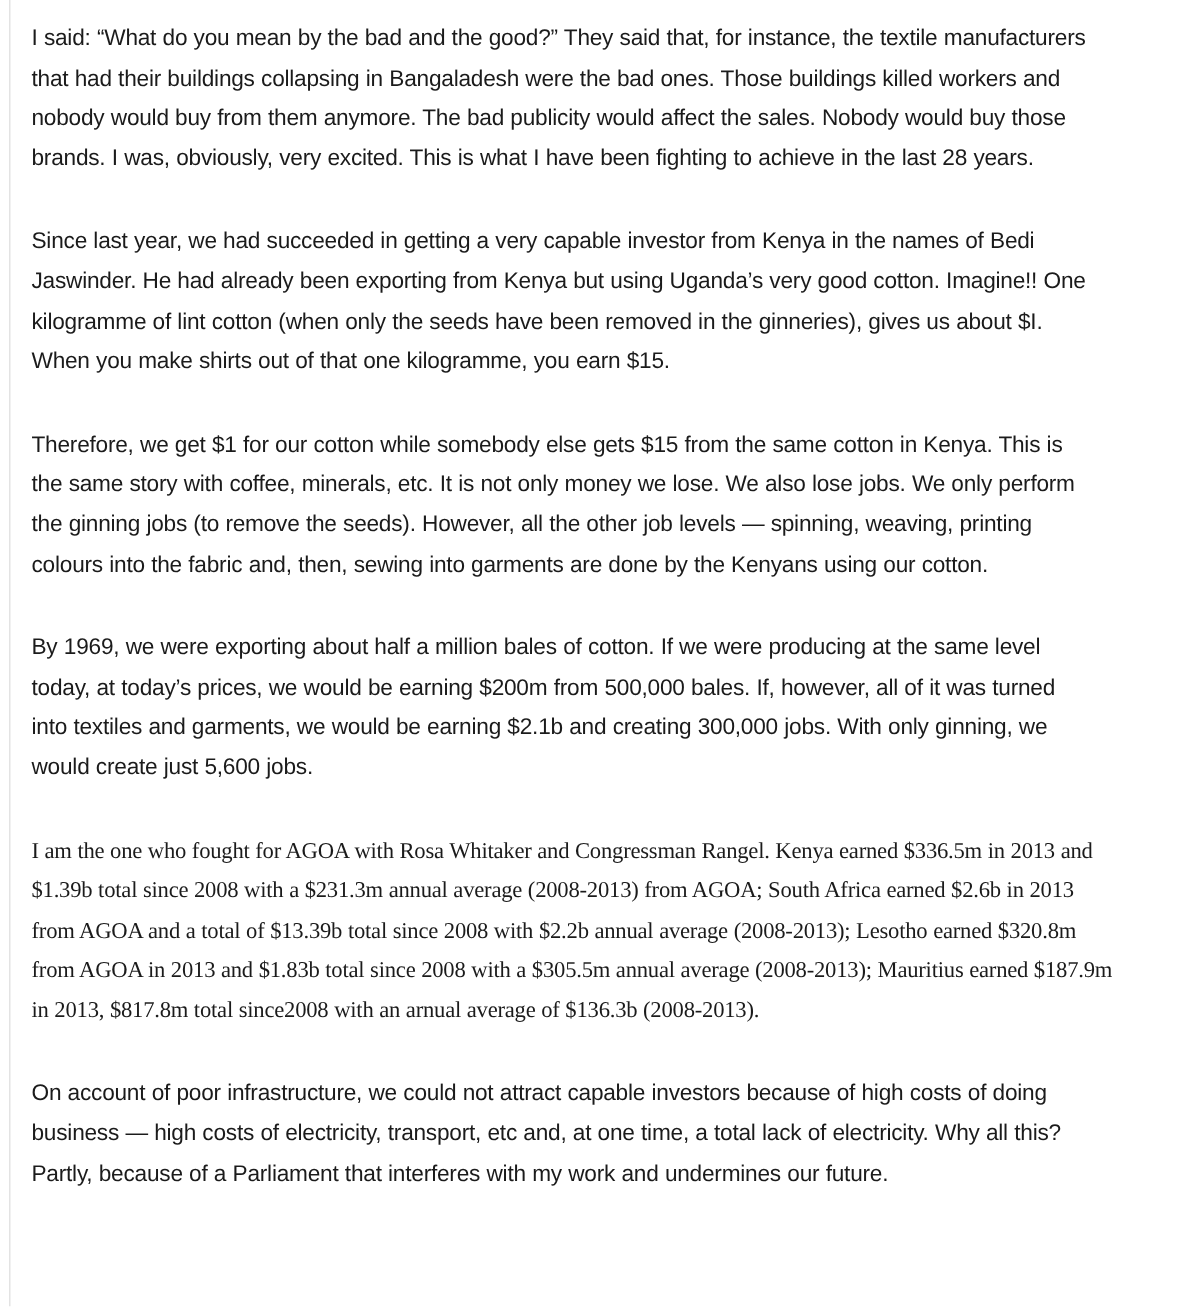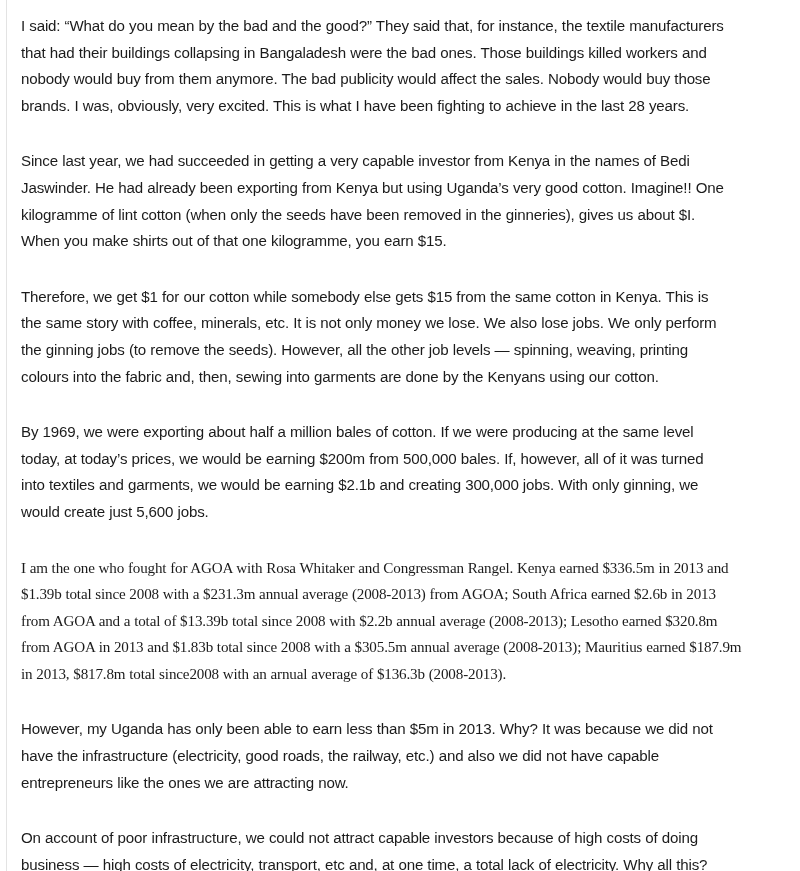--- a/index.html
+++ b/index.html
@@ -67,15 +67,14 @@
 
 <div class="left-gutter"></div>
 <div class="left-rule"></div>
 
 <div class="article">
   <p class="para">I said: “What do you mean by the bad and the good?” They said that, for instance, the textile manufacturers that had their buildings collapsing in Bangaladesh were the bad ones. Those buildings killed workers and nobody would buy from them anymore. The bad publicity would affect the sales. Nobody would buy those brands. I was, obviously, very excited. This is what I have been fighting to achieve in the last 28 years.</p>
   <p class="para">Since last year, we had succeeded in getting a very capable investor from Kenya in the names of Bedi Jaswinder. He had already been exporting from Kenya but using Uganda’s very good cotton. Imagine!! One kilogramme of lint cotton (when only the seeds have been removed in the ginneries), gives us about $I. When you make shirts out of that one kilogramme, you earn $15.</p>
   <p class="para">Therefore, we get $1 for our cotton while somebody else gets $15 from the same cotton in Kenya. This is the same story with coffee, minerals, etc. It is not only money we lose. We also lose jobs. We only perform the ginning jobs (to remove the seeds). However, all the other job levels — spinning, weaving, printing colours into the fabric and, then, sewing into garments are done by the Kenyans using our cotton.</p>
   <p class="para">By 1969, we were exporting about half a million bales of cotton. If we were producing at the same level today, at today’s prices, we would be earning $200m from 500,000 bales. If, however, all of it was turned into textiles and garments, we would be earning $2.1b and creating 300,000 jobs. With only ginning, we would create just 5,600 jobs.</p>
   <p class="para wide">I am the one who fought for AGOA with Rosa Whitaker and Congressman Rangel. Kenya earned $336.5m in 2013 and $1.39b total since 2008 with a $231.3m annual average (2008-2013) from AGOA; South Africa earned $2.6b in 2013 from AGOA and a total of $13.39b total since 2008 with $2.2b annual average (2008-2013); Lesotho earned $320.8m from AGOA in 2013 and $1.83b total since 2008 with a $305.5m annual average (2008-2013); Mauritius earned $187.9m in 2013, $817.8m total since2008 with an arnual average of $136.3b (2008-2013).</p>
-  <p class="para">However, my Uganda has only been able to earn less than $5m in 2013. Why? It was because we did not have the infrastructure (electricity, good roads, the railway, etc.) and also we did not have capable entrepreneurs like the ones we are attracting now.</p>
   <p class="para">On account of poor infrastructure, we could not attract capable investors because of high costs of doing business — high costs of electricity, transport, etc and, at one time, a total lack of electricity. Why all this? Partly, because of a Parliament that interferes with my work and undermines our future.</p>
 </div>
 
 </body></html>

